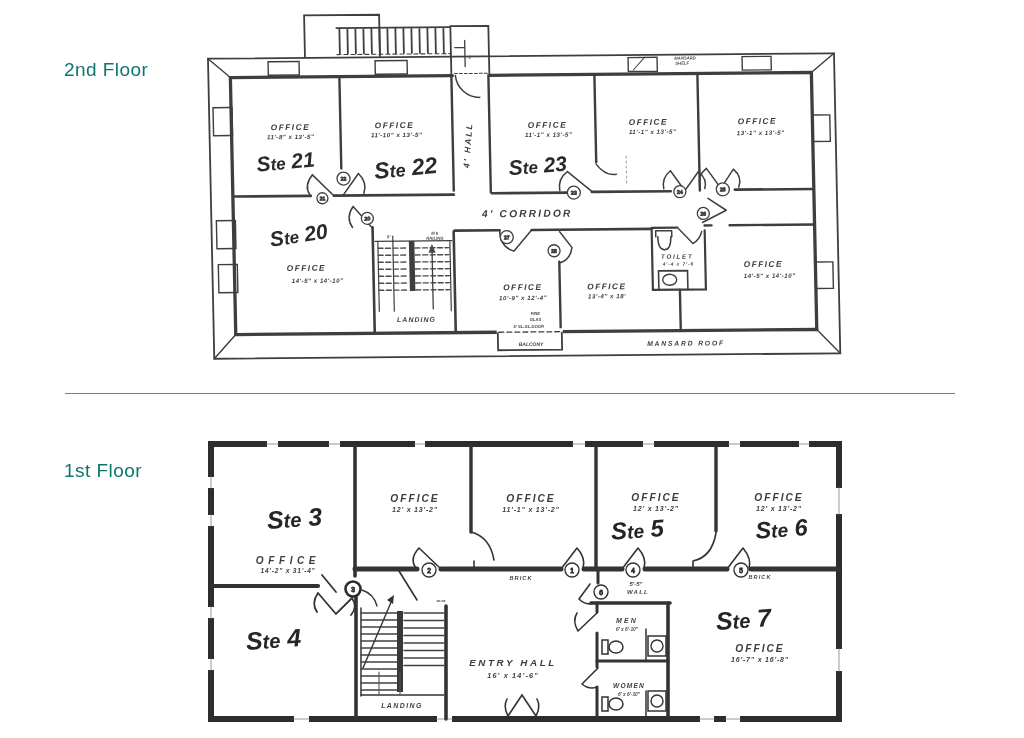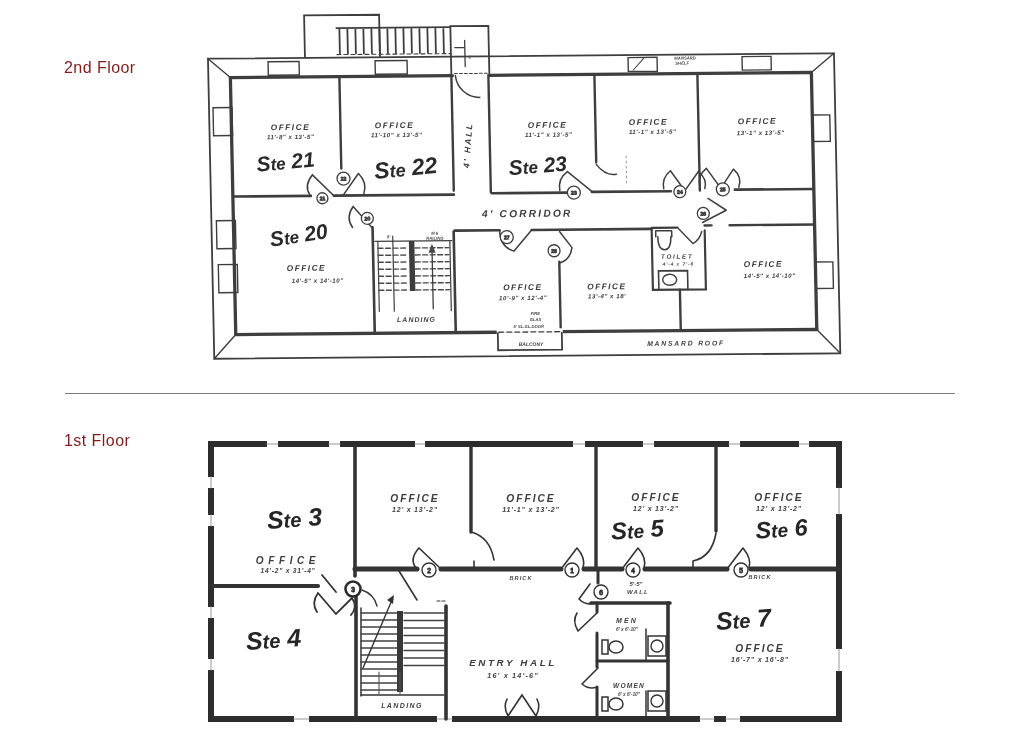--- a/index.html
+++ b/index.html
@@ -1,37 +1,37 @@
 <!DOCTYPE html>
 <html><head>
 <meta charset="utf-8">
 <style>
 html,body{margin:0;padding:0;width:1024px;height:738px;background:#ffffff;overflow:hidden}
 body{font-family:"Liberation Sans",sans-serif}
-.flabel{position:absolute;color:#7f1d1d;font-size:16px;letter-spacing:.45px}
+.flabel{position:absolute;color:#0f766e;font-size:19px;letter-spacing:.45px}
 svg{position:absolute;left:0;top:0;filter:blur(.25px)}
 .p7{font:italic bold 8.3px "Liberation Sans";fill:#3d3d3d;letter-spacing:1.5px}
 .p6{font:italic bold 6.2px "Liberation Sans";fill:#404040;letter-spacing:.5px}
 .q7{font:italic bold 10.2px "Liberation Sans";fill:#3d3d3d;letter-spacing:2px}
 .q6{font:italic bold 7px "Liberation Sans";fill:#404040;letter-spacing:.8px}
 .p5{font:italic bold 5px "Liberation Sans";fill:#454545}
 .p4{font:italic bold 4.2px "Liberation Sans";fill:#4a4a4a}
 .hw{font:italic bold 20px "Liberation Sans";fill:#2a2a2a}
 .hw1{font:italic bold 22px "Liberation Sans";fill:#252525}
 .cn{font:5px "Liberation Sans";fill:#3c3c3c;text-anchor:middle}
 text{text-anchor:middle}
 </style>
 </head>
 <body>
 
 <div class="flabel" style="left:64px;top:58.5px">2nd Floor</div>
 
 <div style="position:absolute;left:65px;top:393px;width:890px;height:1.4px;background:#7a7a7a"></div>
 
-<div class="flabel" style="left:64px;top:432px">1st Floor</div>
+<div class="flabel" style="left:64px;top:460px">1st Floor</div>
 <svg width="1024" height="738" viewBox="0 0 1024 738" fill="none" stroke-linecap="round">
 <g id="f2" transform="matrix(1,-0.0087,0.021,1,-2.2,4.55)" stroke="#3e3e3e">
 
 <path d="M209,56 H835 V356 H209 Z" stroke-width="1.8"></path>
 
 <path d="M231,75 H453 M490,75 H812" stroke-width="3.3"></path>
 
 <path d="M812,75 V332" stroke-width="3.3"></path>
 
 <path d="M812,332 H557 M493,332 H231" stroke-width="3.3"></path>

